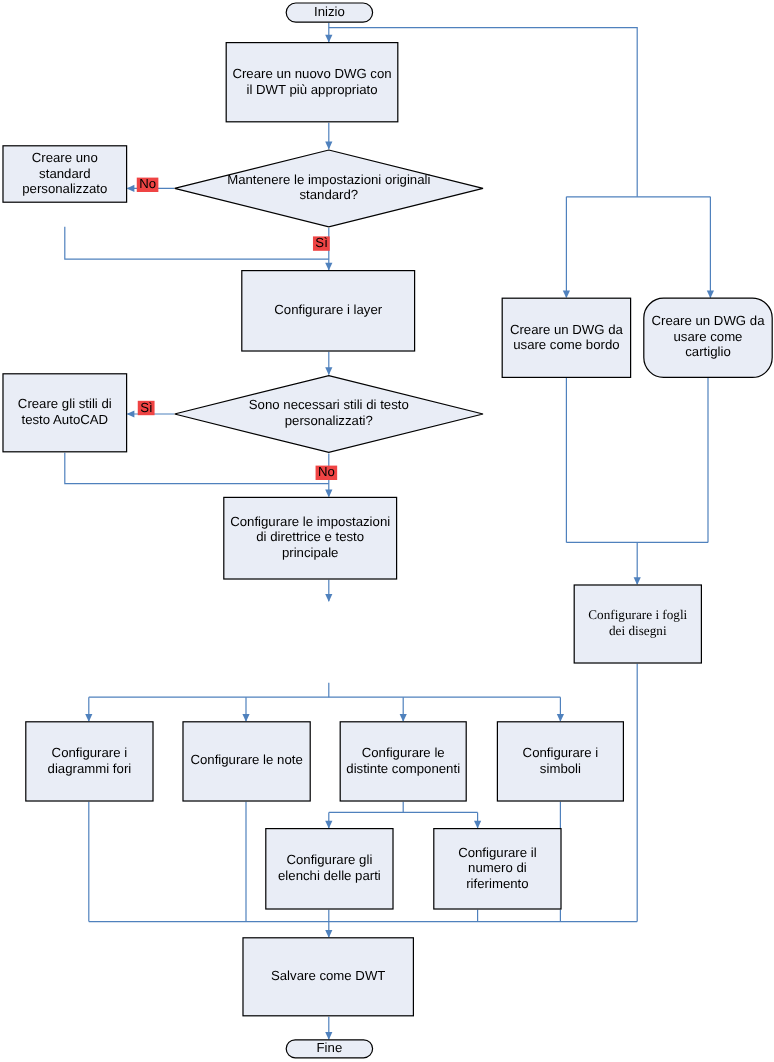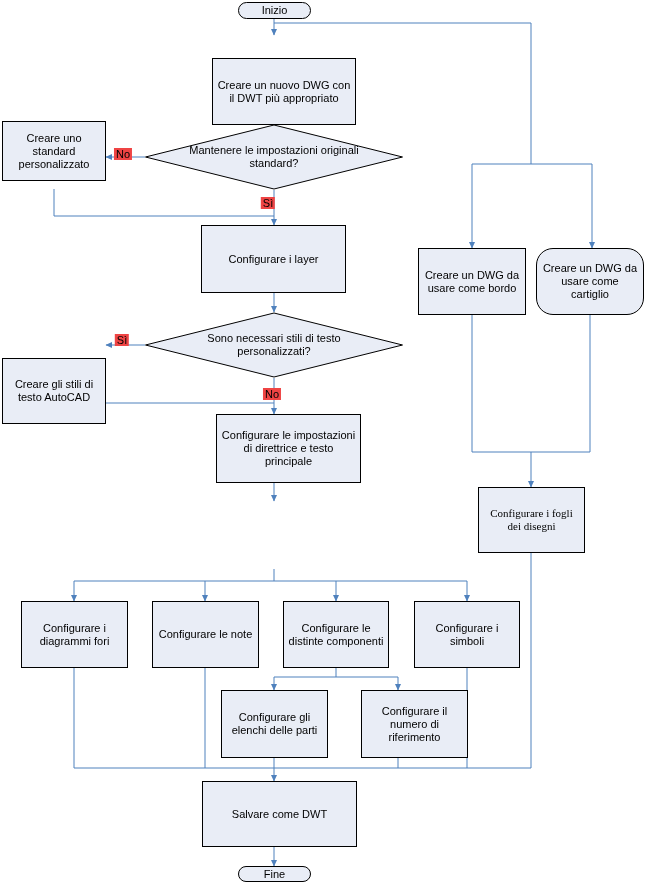--- a/index.html
+++ b/index.html
@@ -29,38 +29,38 @@
   .decision svg{position:absolute;left:0;top:0;width:100%;height:100%;}
   .decision svg polygon{fill:var(--node-fill,#E9EDF6);stroke:var(--node-border,#000);stroke-width:1;}
   .decision .lbl{position:relative;max-width:205px;}
   .edge-label{
     position:absolute;transform:translate(-50%,-50%);
     font-size:11px;line-height:12px;color:var(--text,#000);
     background:#ef4444;padding:0 2px;
   }
   
   #nd-start      {left:238px;top:2px;  width:73px; height:17px;}
-  #nd-new-dwg    {left:212px;top:35px; width:144px;height:67px;margin-top:23px;}
+  #nd-new-dwg    {left:188px;top:35px; width:144px;height:67px;}
   #nd-keep-std   {left:144px;top:124px;width:260px;height:66px;}
-  #nd-custom-std {left:2px;  top:121px;width:104px;height:60px;}
+  #nd-custom-std {left:2px;  top:121px;width:104px;height:48px;}
   #nd-layers     {left:201px;top:225px;width:145px;height:68px;}
   #nd-need-text  {left:144px;top:312px;width:260px;height:66px;}
-  #nd-text-styles{left:2px;  top:311px;width:104px;height:66px;margin-top:47px;}
-  #nd-leader     {left:216px;top:414px;width:145px;height:69px;justify-content:flex-end;}
+  #nd-text-styles{left:2px;  top:311px;width:104px;height:66px;}
+  #nd-leader     {left:186px;top:414px;width:145px;height:69px;justify-content:flex-end;}
   #nd-dim        {left:201px;top:501px;width:145px;height:68px;}
   #nd-border     {left:418px;top:248px;width:108px;height:67px;}
   #nd-cartiglio  {left:536px;top:248px;width:108px;height:67px;border-radius:17px;}
   #nd-sheets     {left:478px;top:487px;width:107px;height:66px;font-family:Liberation Serif, serif;}
   #nd-holes      {left:21px; top:601px;width:107px;height:67px;}
   #nd-notes      {left:152px;top:601px;width:107px;height:67px;}
   #nd-bom        {left:283px;top:601px;width:106px;height:67px;}
   #nd-symbols    {left:414px;top:601px;width:106px;height:67px;}
   #nd-partlists  {left:221px;top:690px;width:107px;height:68px;}
   #nd-balloon    {left:345px;top:690px;width:107px;height:68px;margin-left:16px;}
-  #nd-save       {left:202px;top:781px;width:155px;height:66px;}
+  #nd-save       {left:202px;top:781px;width:143px;height:66px;}
   #nd-end        {left:238px;top:866px;width:73px; height:16px;}
   
   #el-no1 {left:123px;top:154px;}
   #el-yes1{left:268px;top:203px;}
   #el-yes2{left:122px;top:340px;}
   #el-no2 {left:272px;top:394px;}
 </style>
 </head>
 <body>
 

